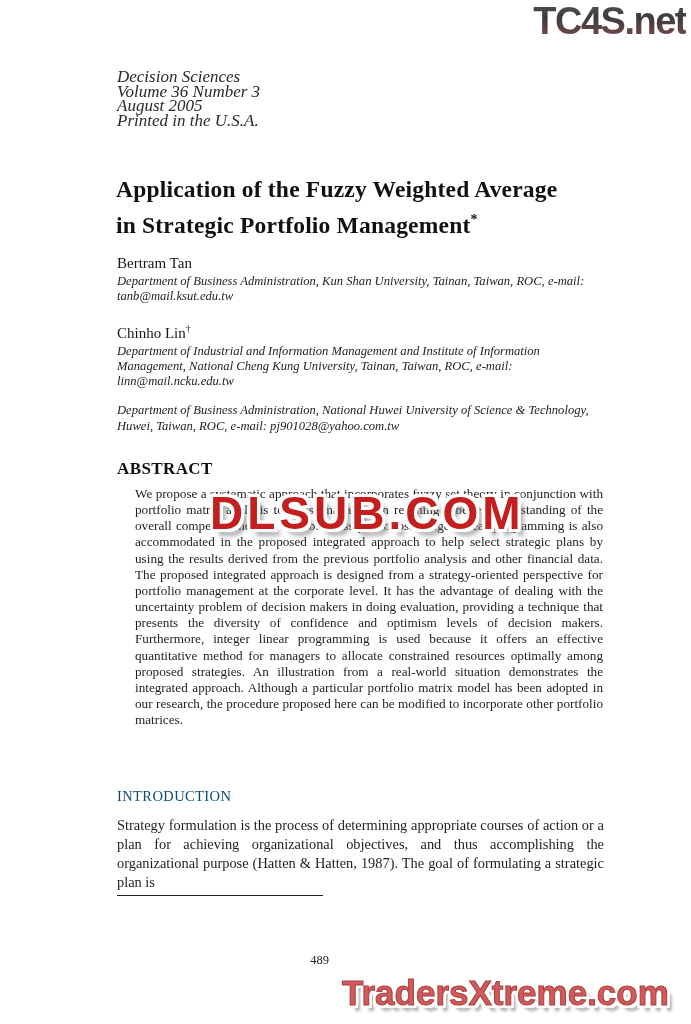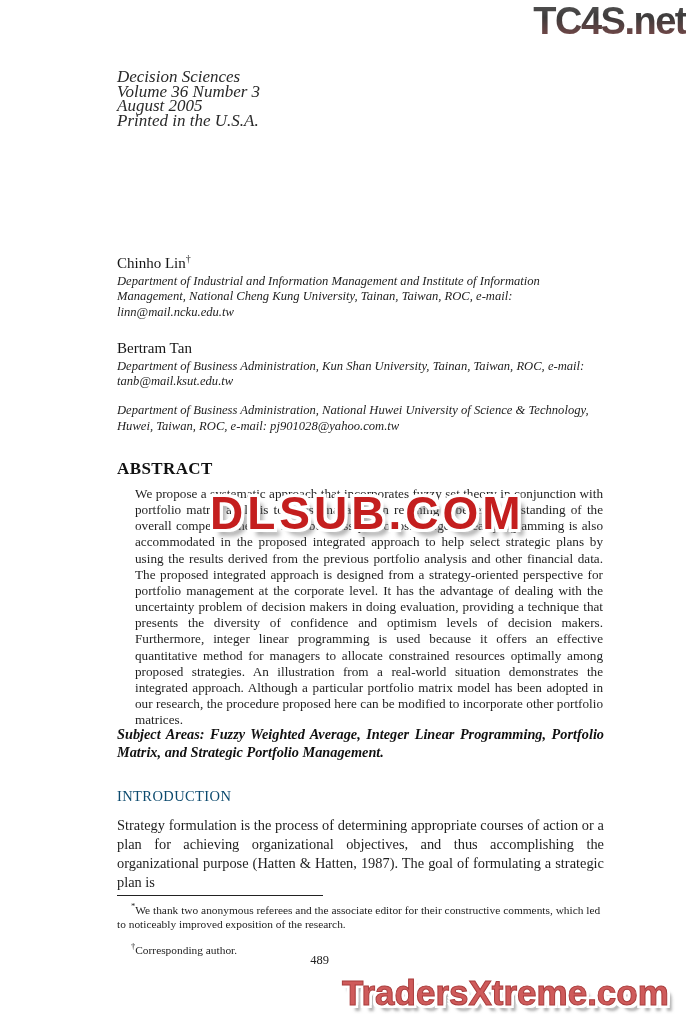--- a/index.html
+++ b/index.html
@@ -117,52 +117,48 @@
 
 <div class="page">
 
   <div class="journal-info">
     <div>Decision Sciences</div>
     <div>Volume 36 Number 3</div>
     <div>August 2005</div>
     <div>Printed in the U.S.A.</div>
   </div>
 
+  <h1 class="paper-title" style="margin:0;">
+    <div>Application of the Fuzzy Weighted Average</div>
+    <div><span>in Strategic Portfolio Management</span><sup>*</sup></div>
+  </h1>
 
   <div class="authors">
     <div class="author-block">
+      <div class="author-name"><span>Bertram Tan</span><sup></sup></div>
+      <div class="author-affil">Department of Business Administration, Kun Shan University, Tainan, Taiwan, ROC, e-mail: tanb@mail.ksut.edu.tw</div>
+    </div>
+    <div class="author-block">
       <div class="author-name"><span>Chinho Lin</span><sup>†</sup></div>
       <div class="author-affil">Department of Industrial and Information Management and Institute of Information Management, National Cheng Kung University, Tainan, Taiwan, ROC, e-mail: linn@mail.ncku.edu.tw</div>
-    </div>
-    <div class="author-block">
-      <div class="author-name"><span>Bertram Tan</span><sup></sup></div>
-      <div class="author-affil">Department of Business Administration, Kun Shan University, Tainan, Taiwan, ROC, e-mail: tanb@mail.ksut.edu.tw</div>
     </div>
     <div class="author-block">
       <div class="author-affil">Department of Business Administration, National Huwei University of Science &amp; Technology, Huwei, Taiwan, ROC, e-mail: pj901028@yahoo.com.tw</div>
     </div>
   </div>
 
   <div class="abstract-heading">ABSTRACT</div>
   <div class="abstract-body">We propose a systematic approach that incorporates fuzzy set theory in conjunction with portfolio matrix analysis to assist managers in reaching a better understanding of the overall competitiveness of their business portfolios. Integer linear programming is also accommodated in the proposed integrated approach to help select strategic plans by using the results derived from the previous portfolio analysis and other financial data. The proposed integrated approach is designed from a strategy-oriented perspective for portfolio management at the corporate level. It has the advantage of dealing with the uncertainty problem of decision makers in doing evaluation, providing a technique that presents the diversity of confidence and optimism levels of decision makers. Furthermore, integer linear programming is used because it offers an effective quantitative method for managers to allocate constrained resources optimally among proposed strategies. An illustration from a real-world situation demonstrates the integrated approach. Although a particular portfolio matrix model has been adopted in our research, the procedure proposed here can be modified to incorporate other portfolio matrices.</div>
 
-  <p class="subject-areas" style="margin:0;">
-    <span>Subject Areas:</span>
-    <span>Fuzzy Weighted Average, Integer Linear Programming, Portfolio Matrix, and Strategic Portfolio Management.</span>
-  </p>
 
   <div class="intro-heading">INTRODUCTION</div>
   <div class="intro-body">Strategy formulation is the process of determining appropriate courses of action or a plan for achieving organizational objectives, and thus accomplishing the organizational purpose (Hatten &amp; Hatten, 1987). The goal of formulating a strategic plan is</div>
 
   <div class="footnote-rule"></div>
 
-  <div class="footnotes">
-    <p><sup>*</sup><span>We thank two anonymous referees and the associate editor for their constructive comments, which led to noticeably improved exposition of the research.</span></p>
-    <p><sup>†</sup><span>Corresponding author.</span></p>
-  </div>
 
   <div class="page-number">489</div>
 
   <div class="wm wm-top">TC4S.net</div>
   <div class="wm wm-mid">DLSUB.COM</div>
   <div class="wm wm-bottom">TradersXtreme.com</div>
 
 </div>
 
 </body></html>

